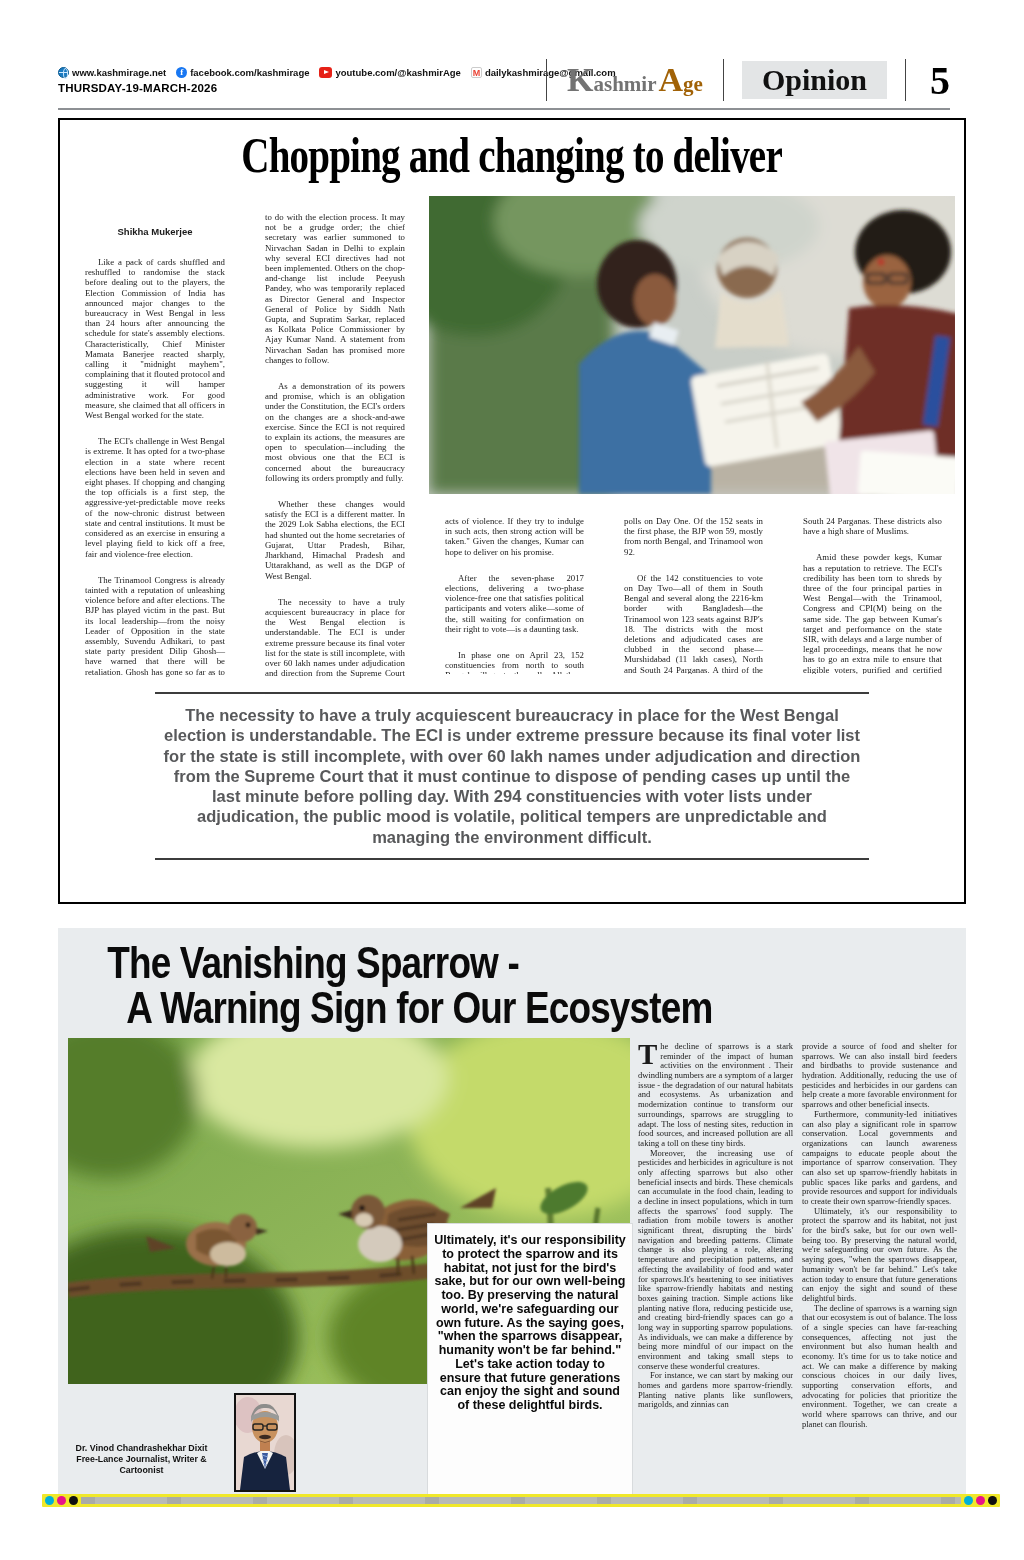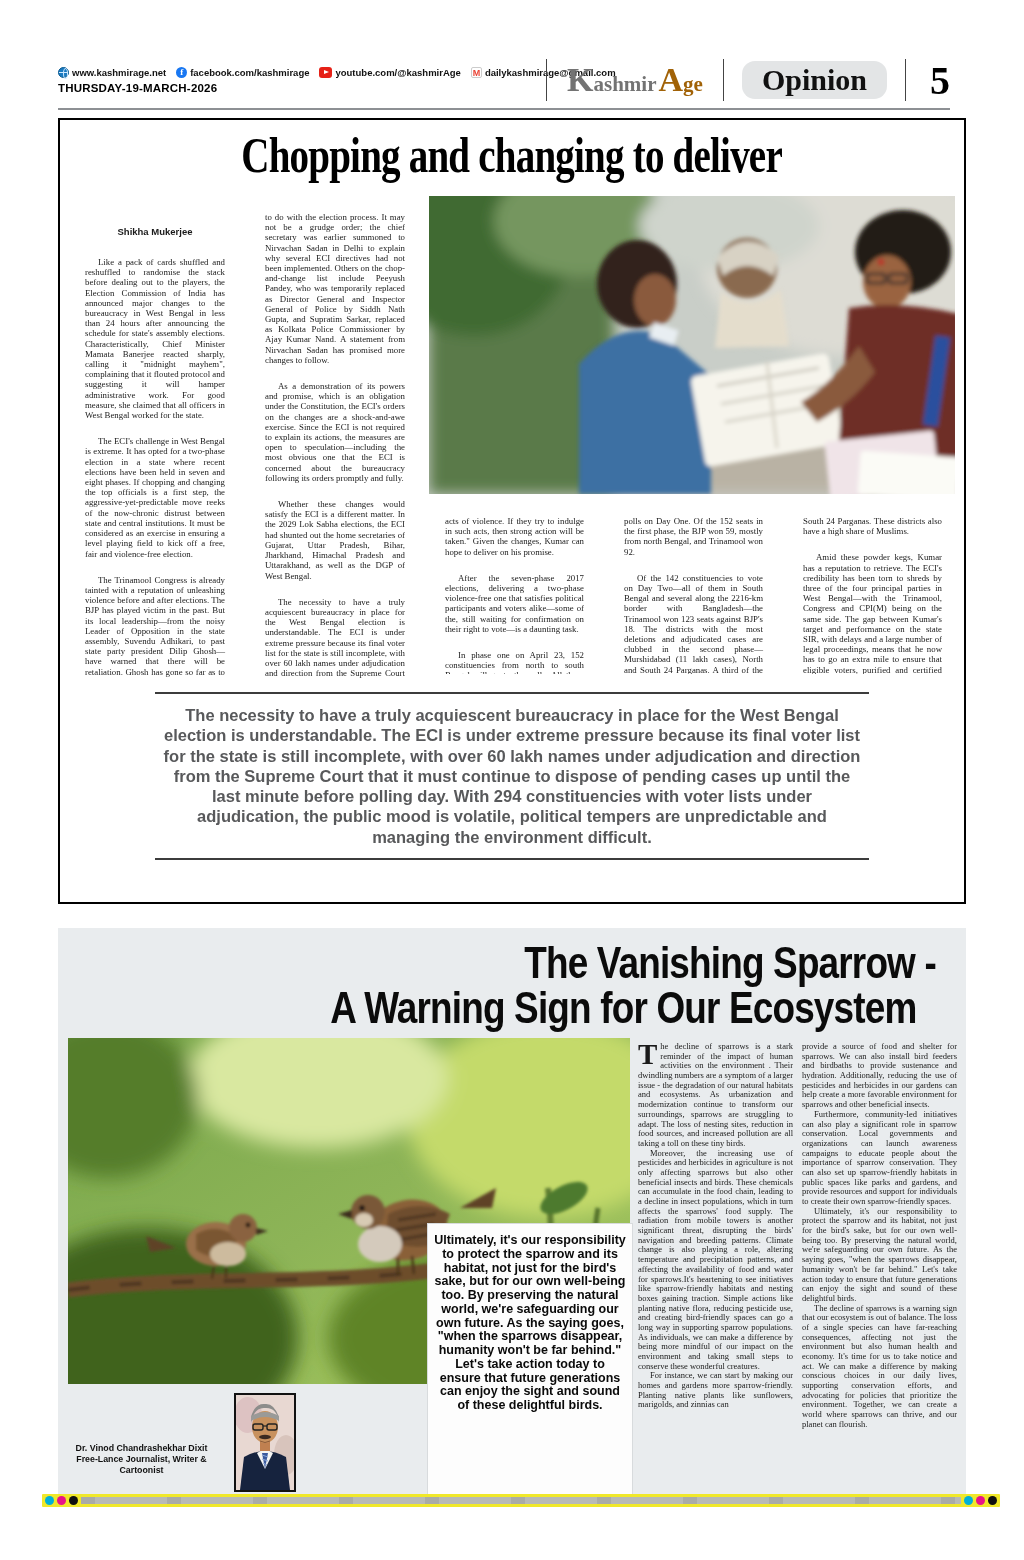--- a/index.html
+++ b/index.html
@@ -20,21 +20,21 @@
   .icon.yt { background:#e62117; border-radius:3px; width:13px; }
   .icon.yt::before { content:""; position:absolute; left:4.5px; top:3px; border-left:5px solid #fff; border-top:2.8px solid transparent; border-bottom:2.8px solid transparent; }
   .icon.gm { background:#fff; border:1px solid #ccc; border-radius:2px; color:#ea4335; font-family:"Liberation Sans",sans-serif; font-weight:bold; font-size:9px; text-align:center; line-height:10px; }
   .hdr-date { margin-top:4px; font-family:"Liberation Sans", sans-serif; font-weight:bold; font-size:11.5px; letter-spacing:.2px; color:#000; }
   .vdiv { width:1px; height:42px; background:#444; margin:0 10px; flex:none; }
   .masthead { width:170px; text-align:center; white-space:nowrap; font-family:"Liberation Serif", serif; }
   .mh-black, .mh-red { display:inline-block; font-size:21px; font-weight:bold; }
   .mh-black { color:#737373; }
   .mh-red { color:#a16207; margin-left:2px; }
   .mh-black::first-letter, .mh-red::first-letter { font-size:34px; }
-  .section-box { background:#e3e5e6; padding:2px 20px; margin:0 8px;border-radius:13px; }
+  .section-box { background:#e3e5e6; padding:2px 20px; margin:0 8px; }
   .section-box span { font-family:"Liberation Serif", serif; font-weight:bold; font-size:30px; color:#111; }
   .page-num { font-family:"Liberation Serif", serif; font-weight:bold; font-size:40px; color:#000; margin-left:14px; }
   .hdr-rule { height:2px; background:#8d9094; margin-top:4px; }
 
   
   .article1 { margin-top:8px; border:2px solid #000; width:908px; height:786px; padding:6px 9px; }
   .a1-title-wrap { text-align:center; height:64px; overflow:visible; }
   .a1-title { display:inline-block; font-family:"Liberation Serif", serif; font-weight:bold; font-size:50px; letter-spacing:-1px; white-space:nowrap; transform:scaleX(.78); transform-origin:center; color:#000; }
   .a1-body { display:flex; gap:8px; margin-top:6px; height:482px; overflow:hidden; }
   .colA { width:172px; flex:none; font-size:8.8px; line-height:1.16; text-align:justify; }
@@ -42,21 +42,21 @@
   .colA p.cont, .colB p.cont { text-indent:0; }
   .byline { margin:30px 0 20px; text-align:center; font-family:"Liberation Sans", sans-serif; font-weight:bold; font-size:9.5px; }
   .rightblock { width:530px; flex:none; display:flex; flex-direction:column; gap:6px; }
   .photo1 { width:530px; height:298px; overflow:hidden; background:#cfd3cf; }
   .threecols { display:flex; gap:8px; height:174px; overflow:hidden; }
   .colB { width:171px; flex:none; font-size:8.8px; line-height:1.16; text-align:justify; }
   .pullquote { width:714px; margin:14px auto 0; border-top:2px solid #3c3c3c; border-bottom:2px solid #3c3c3c; padding:11px 4px; text-align:center; font-family:"Liberation Sans", sans-serif; font-weight:bold; font-size:16.5px; line-height:1.23; color:#58595b; }
 
   
   .article2 { position:relative; margin-top:24px; width:908px; height:578px; background:#e9ecee; }
-  .a2-title { position:absolute; top:12px; left:15px; width:100%; text-align:right; font-family:"Liberation Sans", sans-serif; font-weight:bold; color:#0b0b0b; line-height:1.0; }
+  .a2-title { position:absolute; top:12px; left:4px; width:100%; text-align:left; font-family:"Liberation Sans", sans-serif; font-weight:bold; color:#0b0b0b; line-height:1.0; }
   .a2-title .tl { display:inline-block; font-size:45px; letter-spacing:-1px; white-space:nowrap; transform:scaleX(.82); transform-origin:center; }
   .sparrow-photo { position:absolute; left:10px; top:110px; width:562px; height:346px; overflow:hidden; }
   .quote-box { position:absolute; left:370px; top:296px; width:204px; min-height:272px; background:#fdfdfd; padding:10px 6px; text-align:center; font-family:"Liberation Sans", sans-serif; font-weight:bold; font-size:12.5px; line-height:1.1; color:#0a0a0a; box-shadow:0 0 0 1px #d8dbdd; }
   .author { position:absolute; left:6px; top:456px; width:232px; height:108px; display:flex; align-items:flex-end; gap:15px; }
   .author-text { width:162px; text-align:center; font-family:"Liberation Sans", sans-serif; font-weight:bold; font-size:8.8px; line-height:1.25; padding-bottom:16px; color:#111; }
   .author-photo { width:62px; height:99px; border:2px solid #111; background:#e8dcd6; overflow:hidden; flex:none; }
   .a2-cols { position:absolute; left:580px; top:114px; width:320px; height:456px; display:flex; gap:9px; overflow:hidden; }
   .colS { width:155px; flex:none; font-size:8.5px; line-height:1.14; text-align:justify; font-family:"Liberation Serif", serif; }
   .colS p { text-indent:12px; margin:0; }
   .colS p.cont, .colS p.lead { text-indent:0; }

